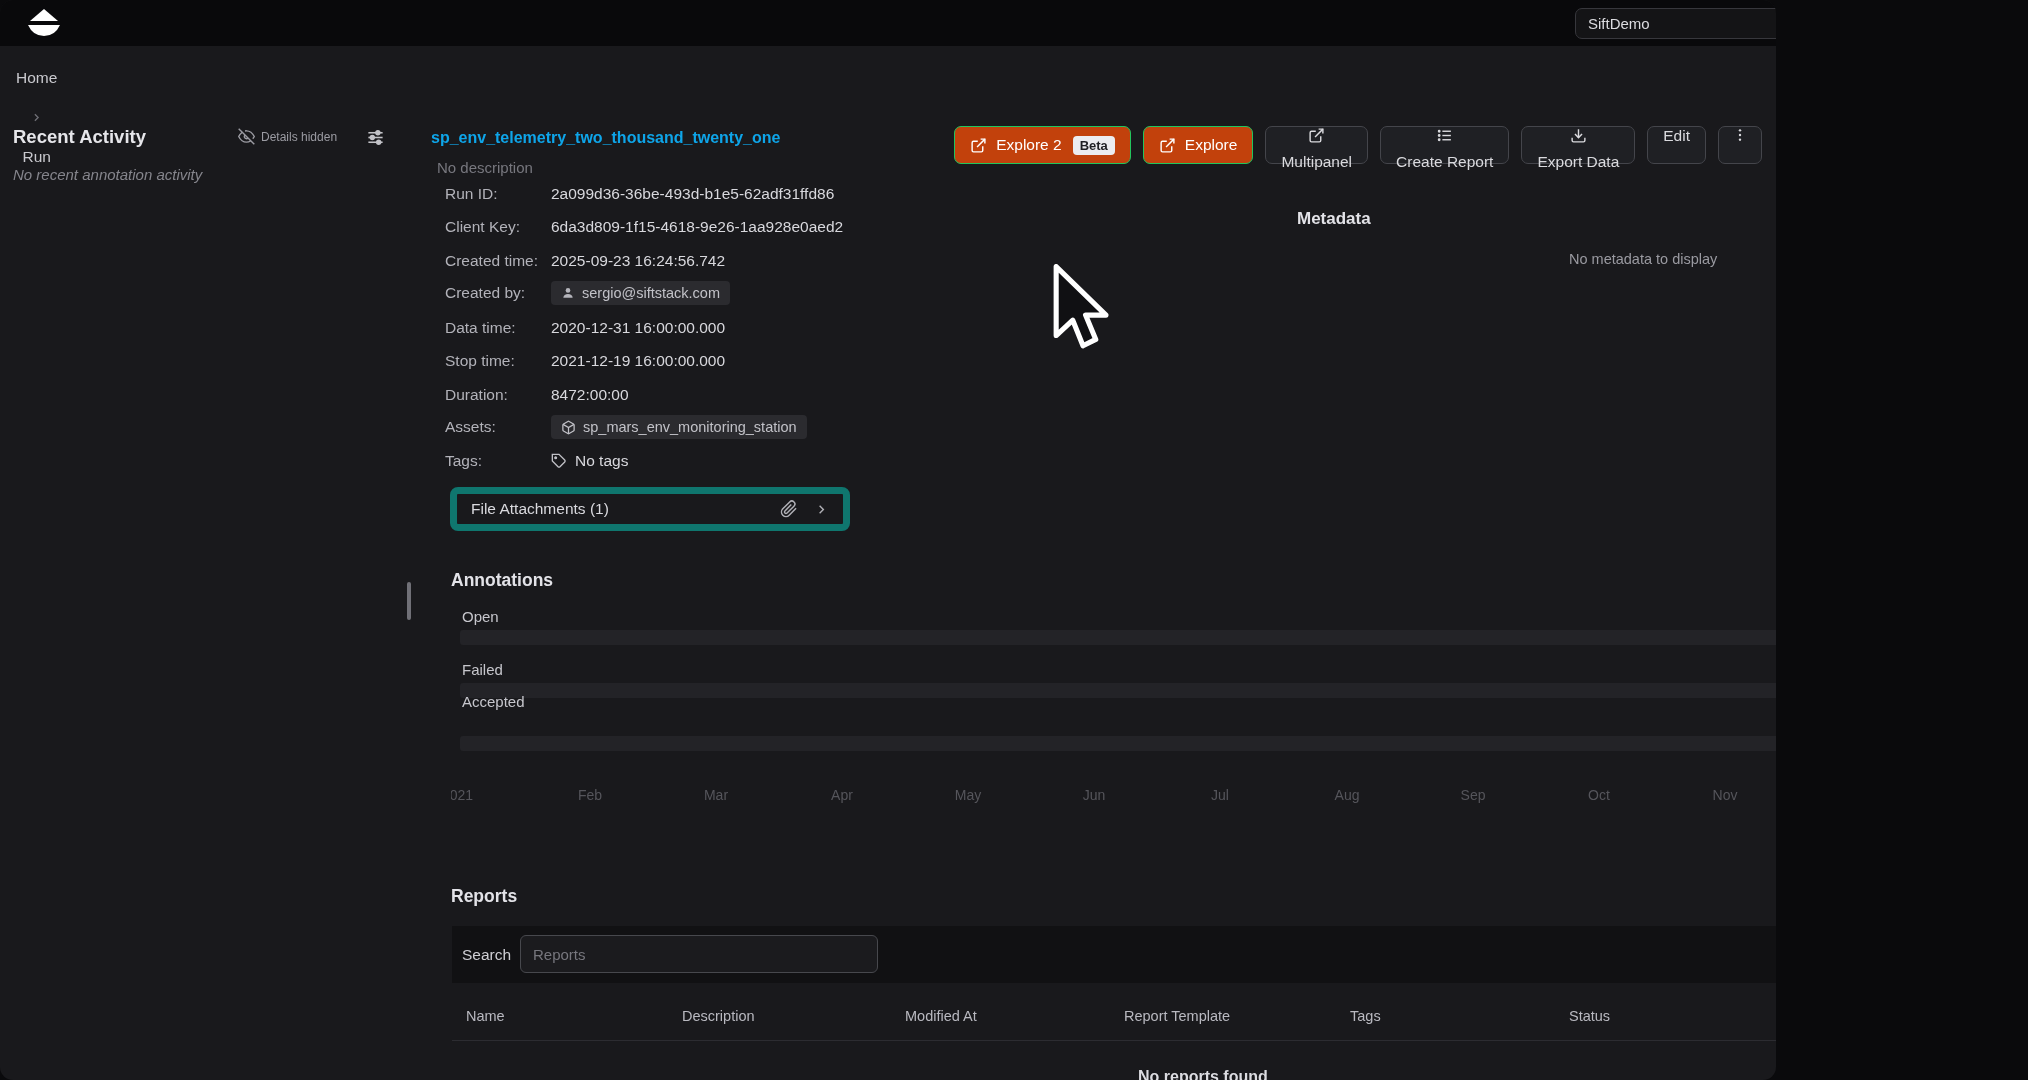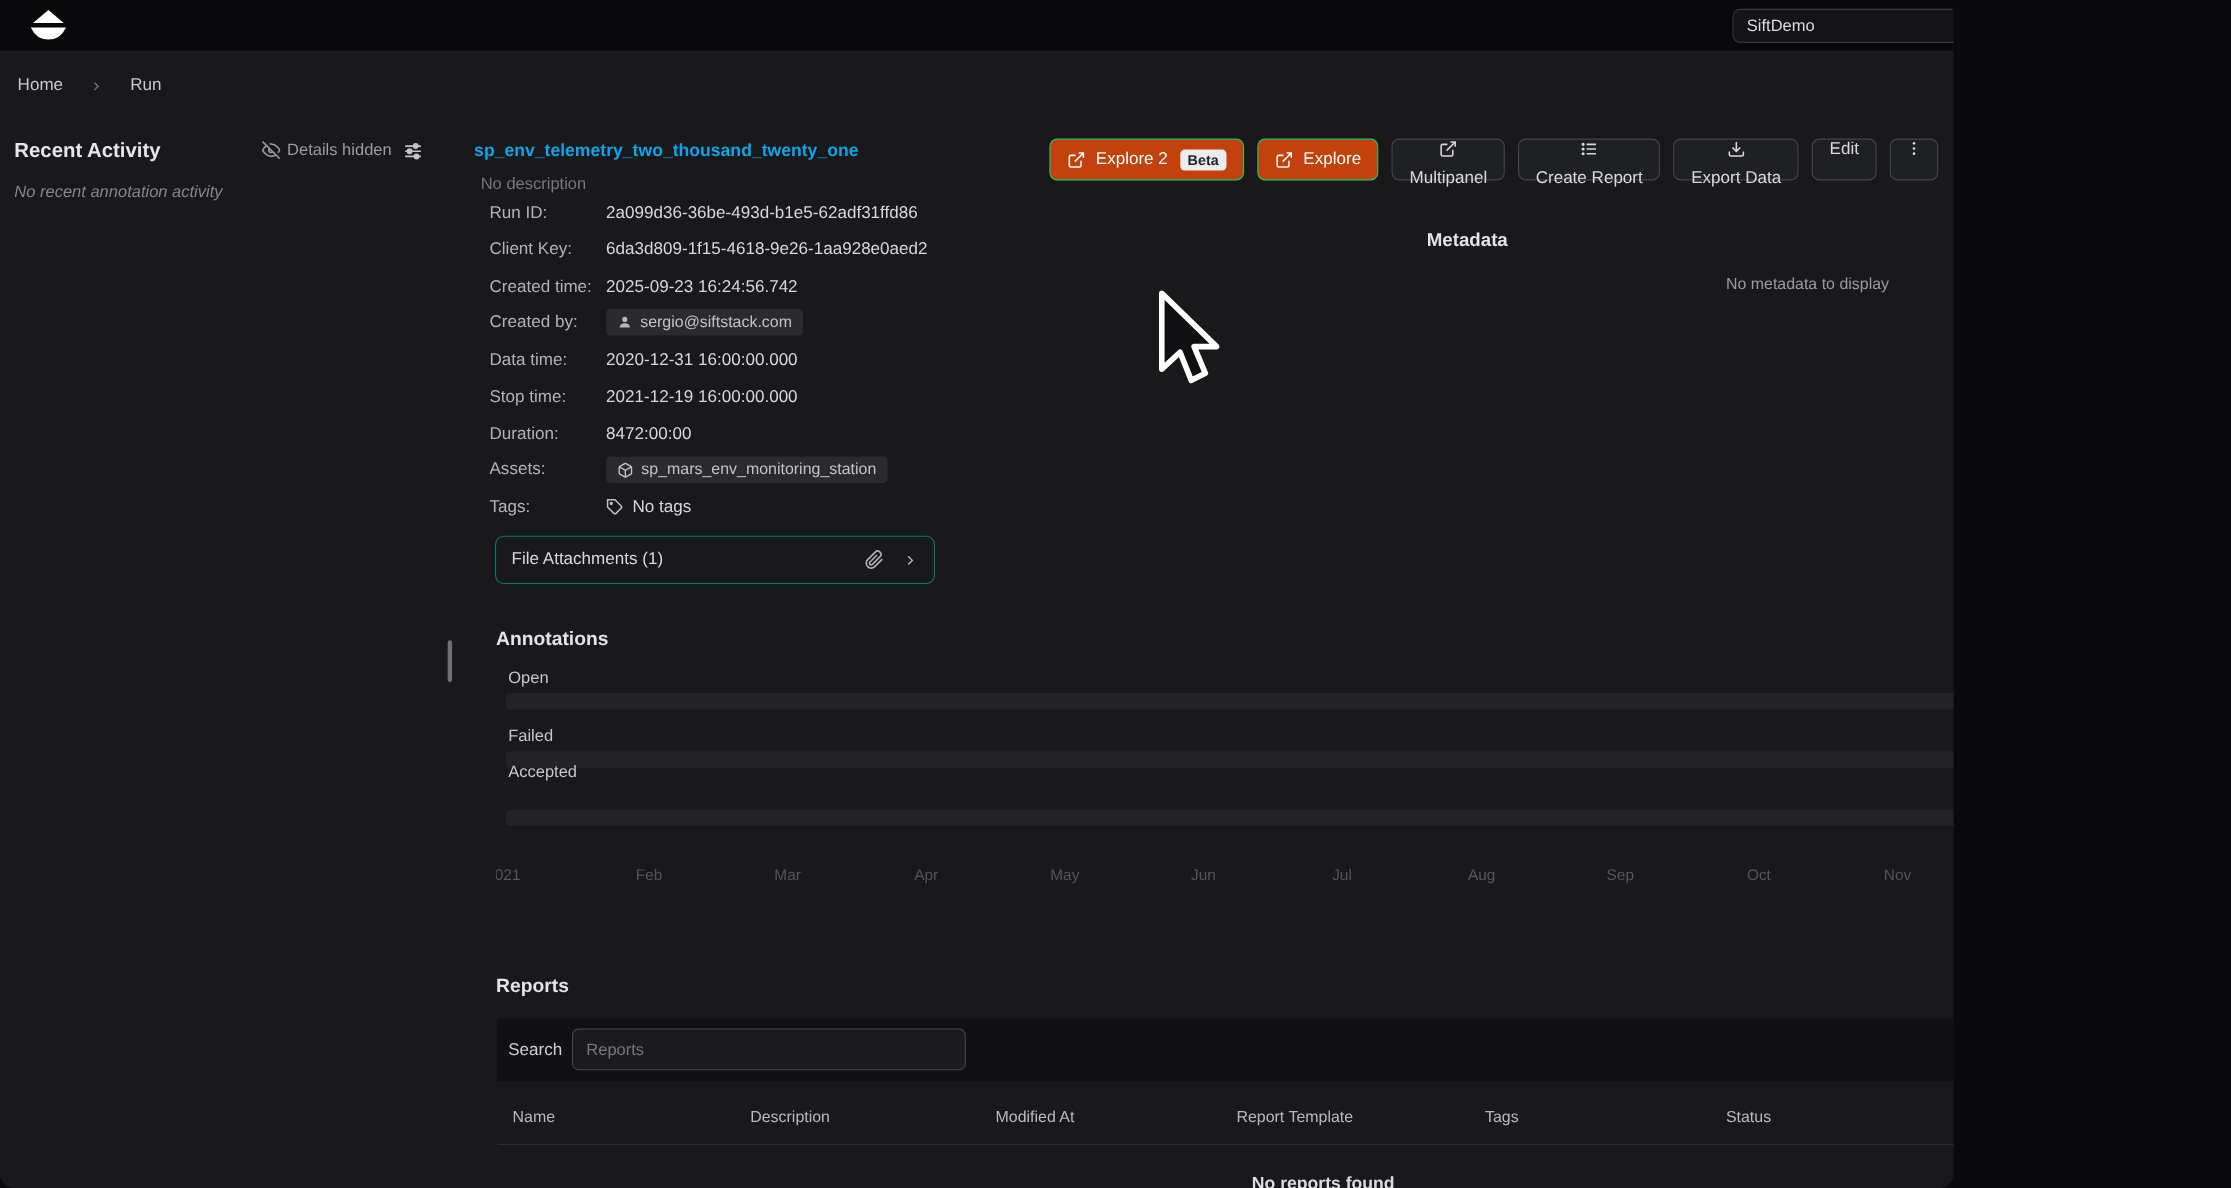--- a/index.html
+++ b/index.html
@@ -28,21 +28,21 @@
   #bell-btn { left:1882px; width:56px; background:#1e2b52; color:#aabdf0; font-size:15px; }
   #moon-btn { left:1944px; width:36px; background:#232327; }
   #avatar { left:1986px; width:36px; color:#fff; font-weight:bold; font-size:16px; }
 
   
   .crumb { font-size:15.5px; color:#c9c9ce; cursor:pointer; }
   .crumb-sep { color:#6f6f76; }
 
   
   .side-title { font-size:18.5px; font-weight:bold; color:#e6e6ea; }
-  .details-hidden { display:flex; align-items:center; gap:6px; color:#9b9ba2; font-size:15px; cursor:pointer; }
+  .details-hidden { display:flex; align-items:center; gap:6px; color:#9b9ba2; font-size:12px; cursor:pointer; }
   .side-empty { font-size:15px; font-style:italic; color:#85858c; }
   .scroll-thumb { position:absolute; left:407px; top:582px; width:4px; height:38px; background:#808087; border-radius:2px; opacity:.85; }
 
   
   .run-title { font-size:16px; font-weight:600; color:#0ea5e9; }
   .run-desc { font-size:15px; color:#77777e; }
   #actions { position:absolute; top:126px; right:14px; display:flex; gap:12px; }
   .btn {
     height:38px; border-radius:7px; display:flex; align-items:center; gap:9px;
     padding:0 15px; font-size:15.5px; cursor:pointer; white-space:nowrap;
@@ -53,21 +53,21 @@
     border-radius:4px; padding:2px 7px; margin-left:2px; }
 
   
   .drow { position:absolute; left:445px; display:flex; align-items:center; height:26px; }
   .dlabel { width:106px; color:#b2b2b9; font-size:15.5px; flex:none; }
   .dvalue { color:#d8d8dd; font-size:15.5px; }
   .chip { display:flex; align-items:center; gap:7px; background:#2b2b2f; border-radius:4px;
     padding:4px 10px; color:#c2c2c8; font-size:14.5px; }
   .attach-box {
     position:absolute; left:450px; top:487px; width:400px; height:44px;
-    border:1px solid #0f766e; border-radius:8px; display:flex; align-items:center;
+    border:7px solid #0f766e; border-radius:8px; display:flex; align-items:center;
     padding:0 14px; cursor:pointer; color:#d9d9de; font-size:15.5px; font-weight:500;
   }
 
   
   .meta-title { font-size:17px; font-weight:bold; color:#e3e3e8; }
   .meta-empty { font-size:14.5px; color:#9a9aa1; }
 
   
   .sec-title { font-size:17.5px; font-weight:bold; color:#e3e3e8; }
   .lane-label { font-size:15px; color:#c6c6cc; }
@@ -131,21 +131,21 @@
         <svg width="18" height="18" viewBox="0 0 24 24">
             <path d="M21 12.8A9 9 0 1 1 11.2 3 7 7 0 0 0 21 12.8z" fill="#ececf0"></path>
           </svg>
       </span>
     </div>
     <div class="iconbtn" id="avatar" style="background:#f14a23;">
       <span>S</span>
     </div>
   </div>
 
-  <div class="abs" style="left:16px; top:69px; display:flex; align-items:center; gap:24px;">
+  <div class="abs" style="left:16px; top:69px; display:flex; align-items:center; gap:24px;flex-direction:column;">
     <span class="crumb">Home</span>
     <span class="crumb-sep">
       <svg width="13" height="13" viewBox="0 0 24 24" fill="none" stroke="#6f6f76" stroke-width="2.4">
           <path d="M9 6l6 6-6 6"></path>
         </svg>
     </span>
     <span class="crumb">Run</span>
   </div>
 
   <div class="abs side-title" style="left:13px; top:126px;">Recent Activity</div>

